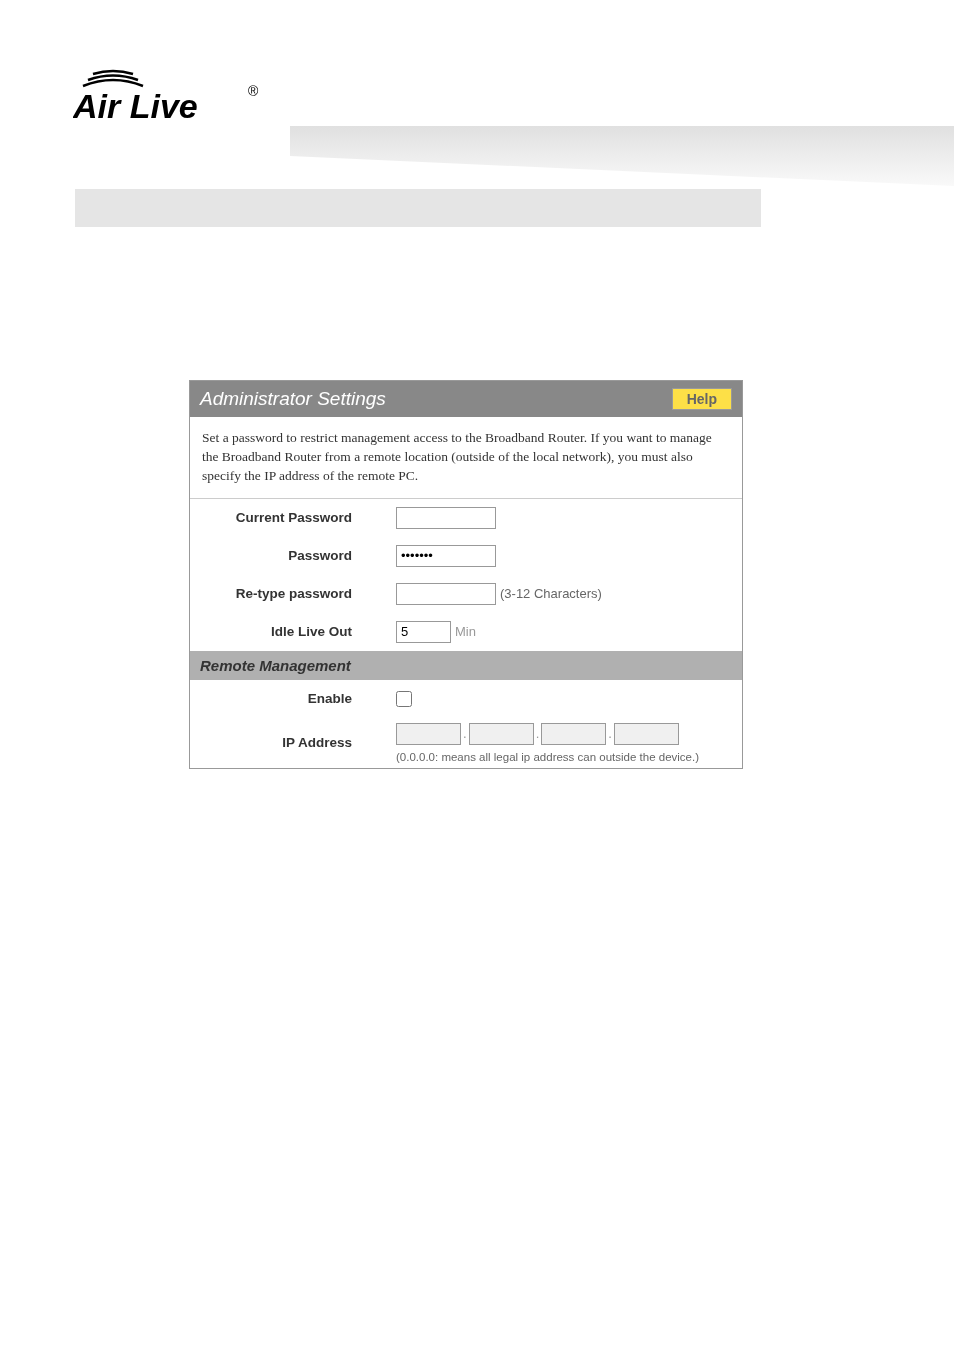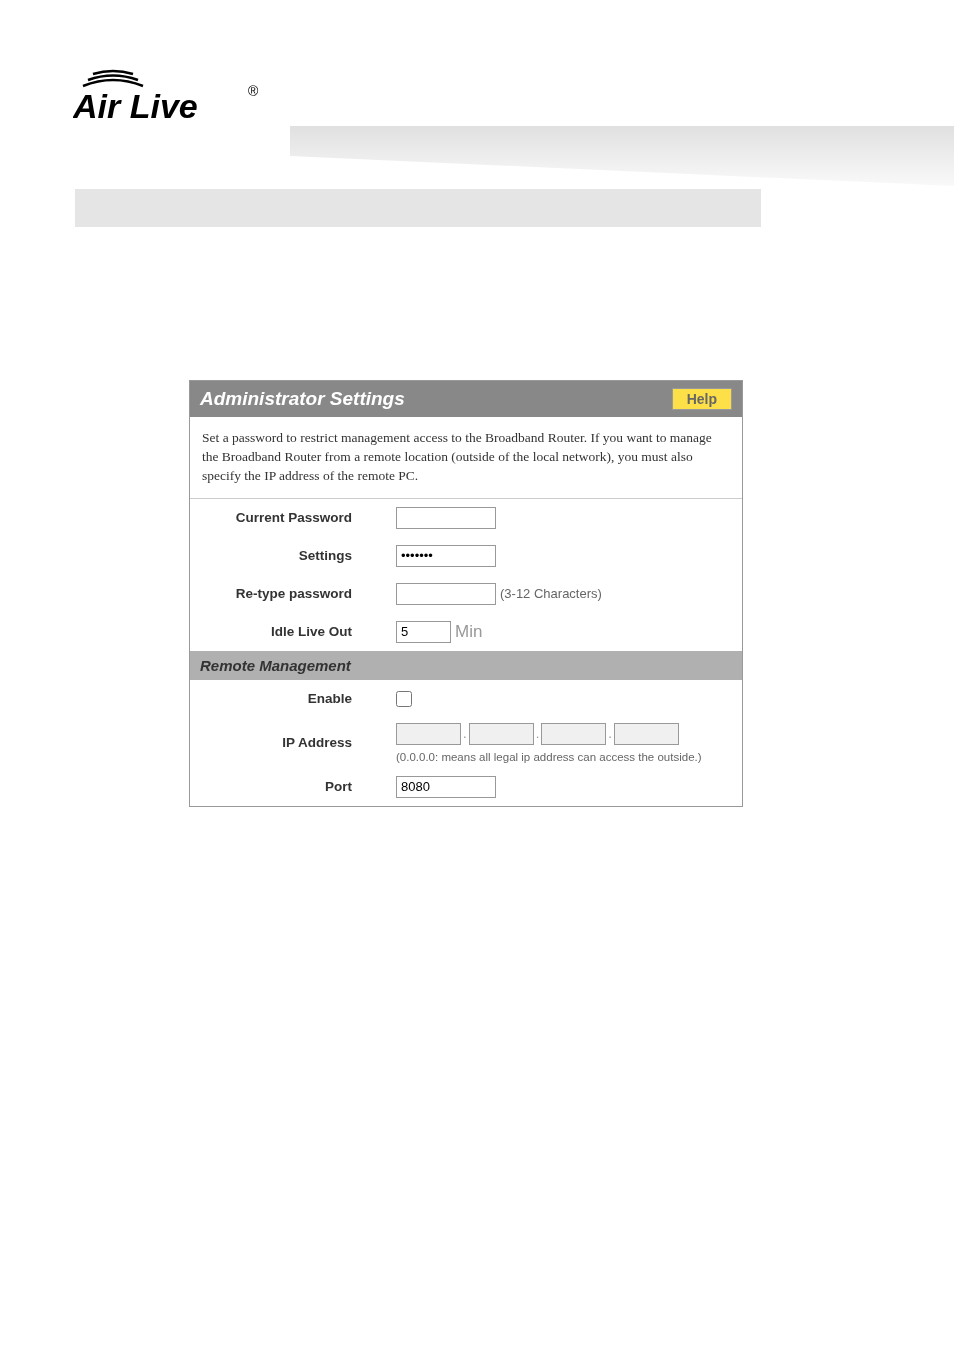--- a/index.html
+++ b/index.html
@@ -52,21 +52,21 @@
     .panel-header {
       background: #888;
       padding: 7px 10px;
       display: flex;
       justify-content: space-between;
       align-items: center;
     }
     .panel-title {
       color: #fff;
       font-size: 19px;
-      font-weight: bold;
+      font-weight: normal;
       font-style: italic;
     }
     .help-btn {
       background: #fde047;
       border: 1px solid #999;
       padding: 2px 14px;
       color: #666;
       font-size: 14px;
       font-weight: bold;
       cursor: pointer;
@@ -142,21 +142,21 @@
     .ip-dot {
       font-size: 13px;
       color: #999;
     }
     .ip-note {
       font-size: 11.5px;
       color: #666;
       margin-top: 2px;
     }
     .idle-unit {
-      font-size: 17px;
+      font-size: 13px;
       color: #999;
     }
   </style>
 </head>
 <body>
 
 <div class="header">
   <div class="logo">
     <svg viewBox="0 0 195 60" width="195" height="60">
       <path d="M 20 8 Q 40 2 60 8" stroke="#000" stroke-width="2.5" fill="none"></path>
@@ -181,21 +181,21 @@
 
 
     <div class="form-row">
       <div class="form-label">Current Password</div>
       <div class="form-field">
         <input type="text" class="text-input w100" value="" style="">
       </div>
     </div>
 
     <div class="form-row">
-      <div class="form-label">Settings</div>
+      <div class="form-label">Password</div>
       <div class="form-field">
         <input type="text" class="text-input w100" value="•••••••" style="">
       </div>
     </div>
 
     <div class="form-row">
       <div class="form-label">Re-type password</div>
       <div class="form-field">
         <input type="text" class="text-input w100" value="" style="">
         <span>(3-12 Characters)</span>
@@ -224,25 +224,19 @@
       <div class="form-field ip-row">
         <div class="ip-inputs">
           <input type="text" class="text-input w65 disabled" value="" style="">
           <span class="ip-dot">.</span>
           <input type="text" class="text-input w65 disabled" value="" style="">
           <span class="ip-dot">.</span>
           <input type="text" class="text-input w65 disabled" value="" style="">
           <span class="ip-dot">.</span>
           <input type="text" class="text-input w65 disabled" value="" style="">
         </div>
-        <div class="ip-note">(0.0.0.0: means all legal ip address can access the outside.)</div>
-      </div>
-    </div>
-
-    <div class="form-row">
-      <div class="form-label">Port</div>
-      <div class="form-field">
-        <input type="text" class="text-input w100" value="8080" style="">
-      </div>
-    </div>
+        <div class="ip-note">(0.0.0.0: means all legal ip address can outside the device.)</div>
+      </div>
+    </div>
+
 
   </div>
 </div>
 
 </body></html>

